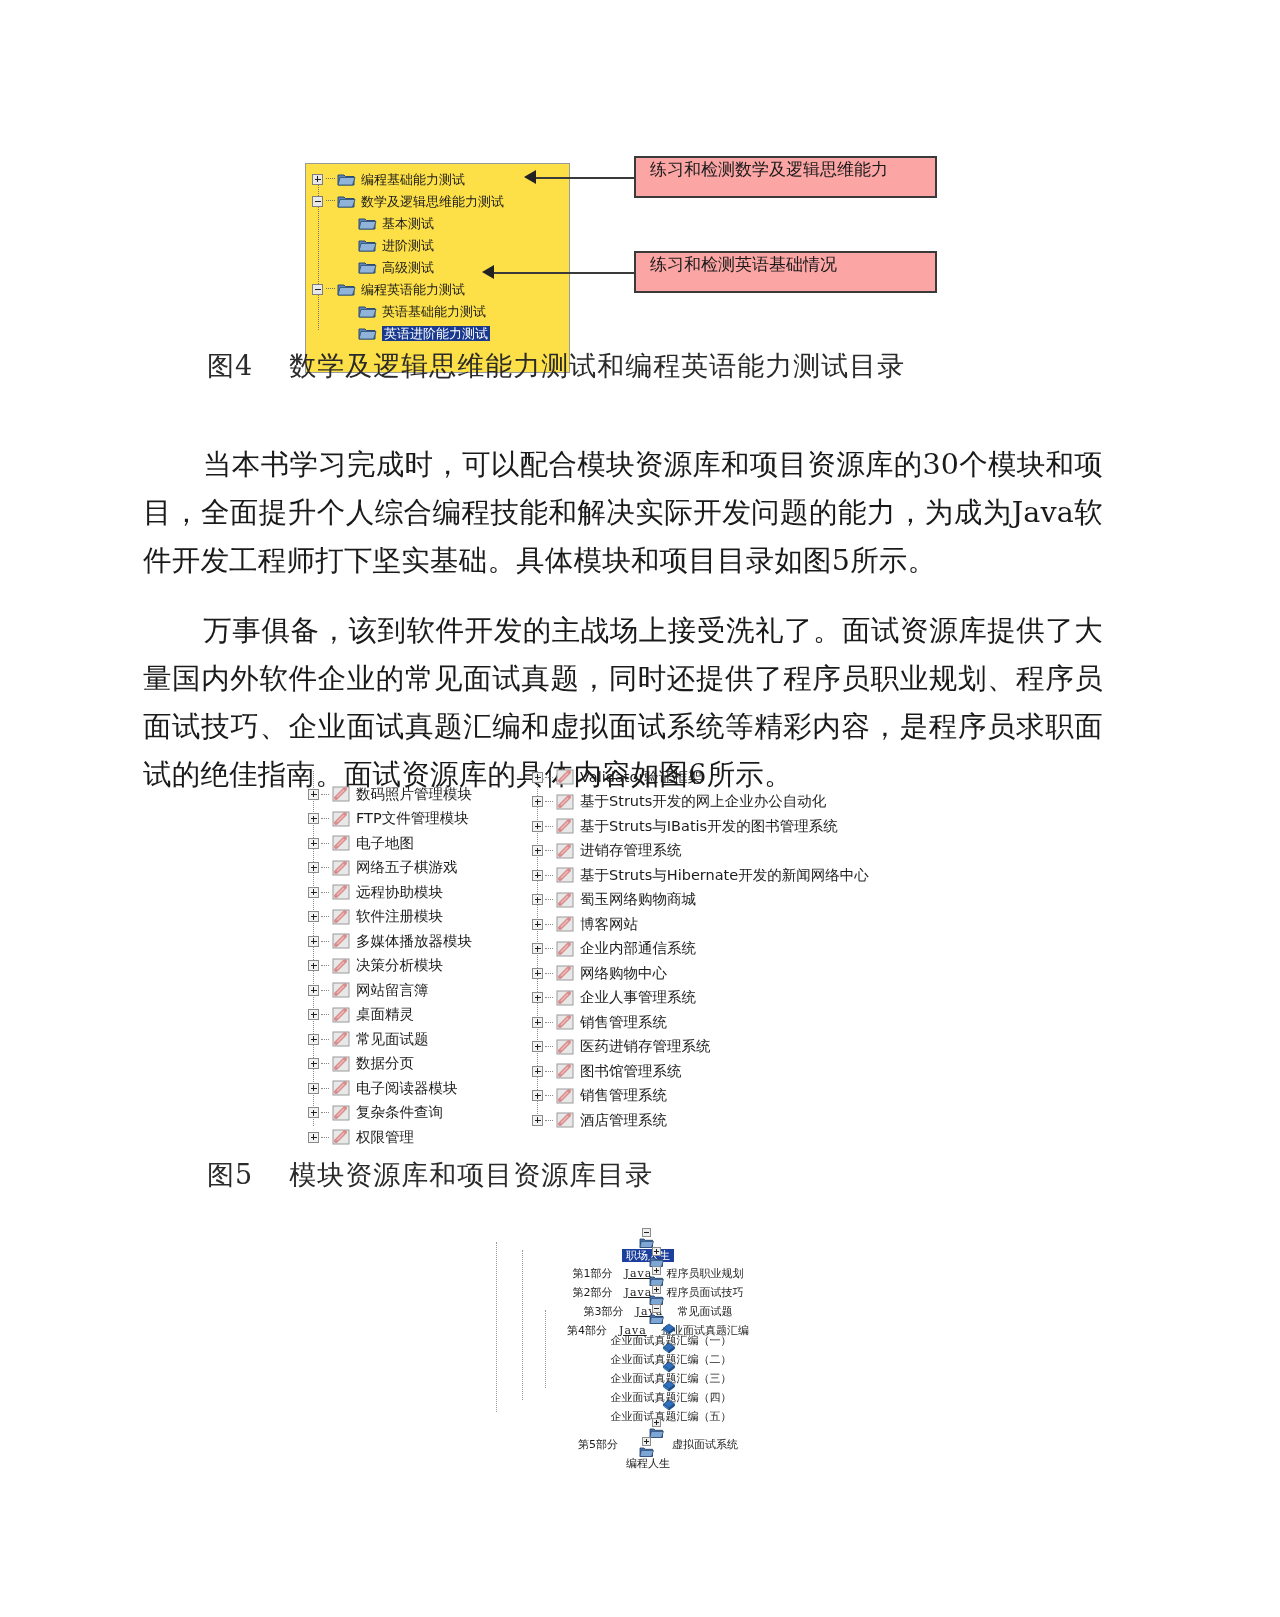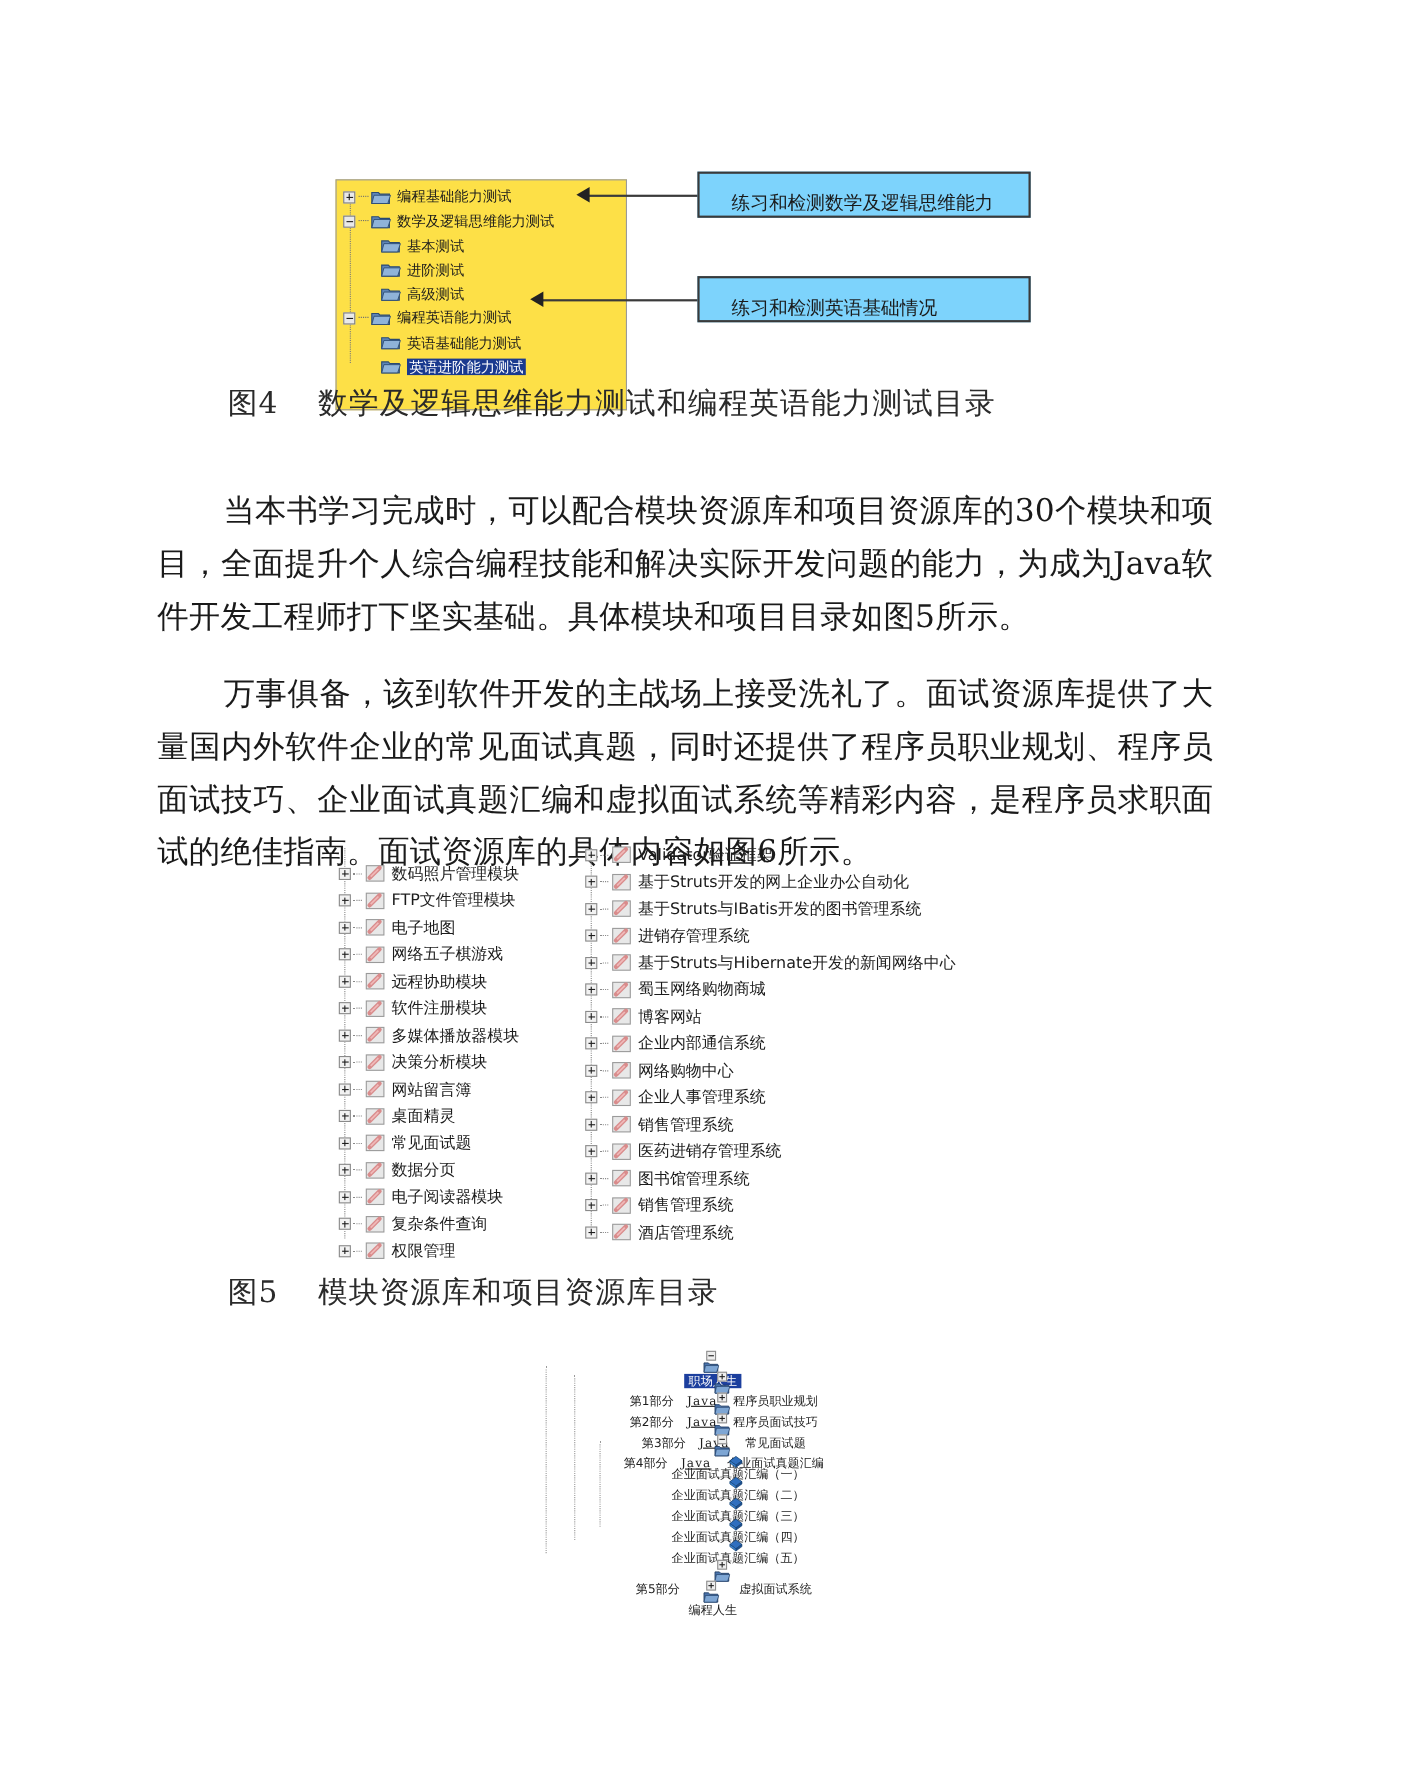--- a/index.html
+++ b/index.html
@@ -36,21 +36,21 @@
     display: flex;
     align-items: center;
     height: 22px;
     position: relative;
     padding-left: 6px;
     font-family: "DejaVu Sans", "Liberation Sans", sans-serif;
     font-size: 13px;
     color: #1b1b1b;
     white-space: nowrap;
   }
-  .tree-row.indent1 { padding-left: 40px; font-family: Liberation Serif, serif; }
+  .tree-row.indent1 { padding-left: 52px; }
   .expander {
     width: 11px; height: 11px;
     border: 1px solid #7d7d7d;
     background: #e9e9e9;
     margin-right: 3px;
     position: relative;
     flex: 0 0 auto;
     box-sizing: border-box;
   }
   .expander::before {
@@ -90,27 +90,27 @@
     position: absolute;
     left: 12px;
     width: 1px;
     border-left: 1px dotted #7a7a7a;
   }
 
   
   .callout {
     position: absolute;
     border: 2px solid #3a3a3a;
-    background: #7dd3fc;
+    background: #fca5a5;
     font-family: "DejaVu Sans", "Liberation Sans", sans-serif;
     font-size: 17px;
     color: #1a1a1a;
     display: flex;
-    align-items: flex-end;
-    padding-left: 29px;
+    align-items: flex-start;
+    padding-left: 14px;
     box-sizing: border-box;
     white-space: nowrap;
   }
   .lead-line {
     position: absolute;
     height: 2px;
     background: #3a3a3a;
   }
   .arrow-head {
     position: absolute;

